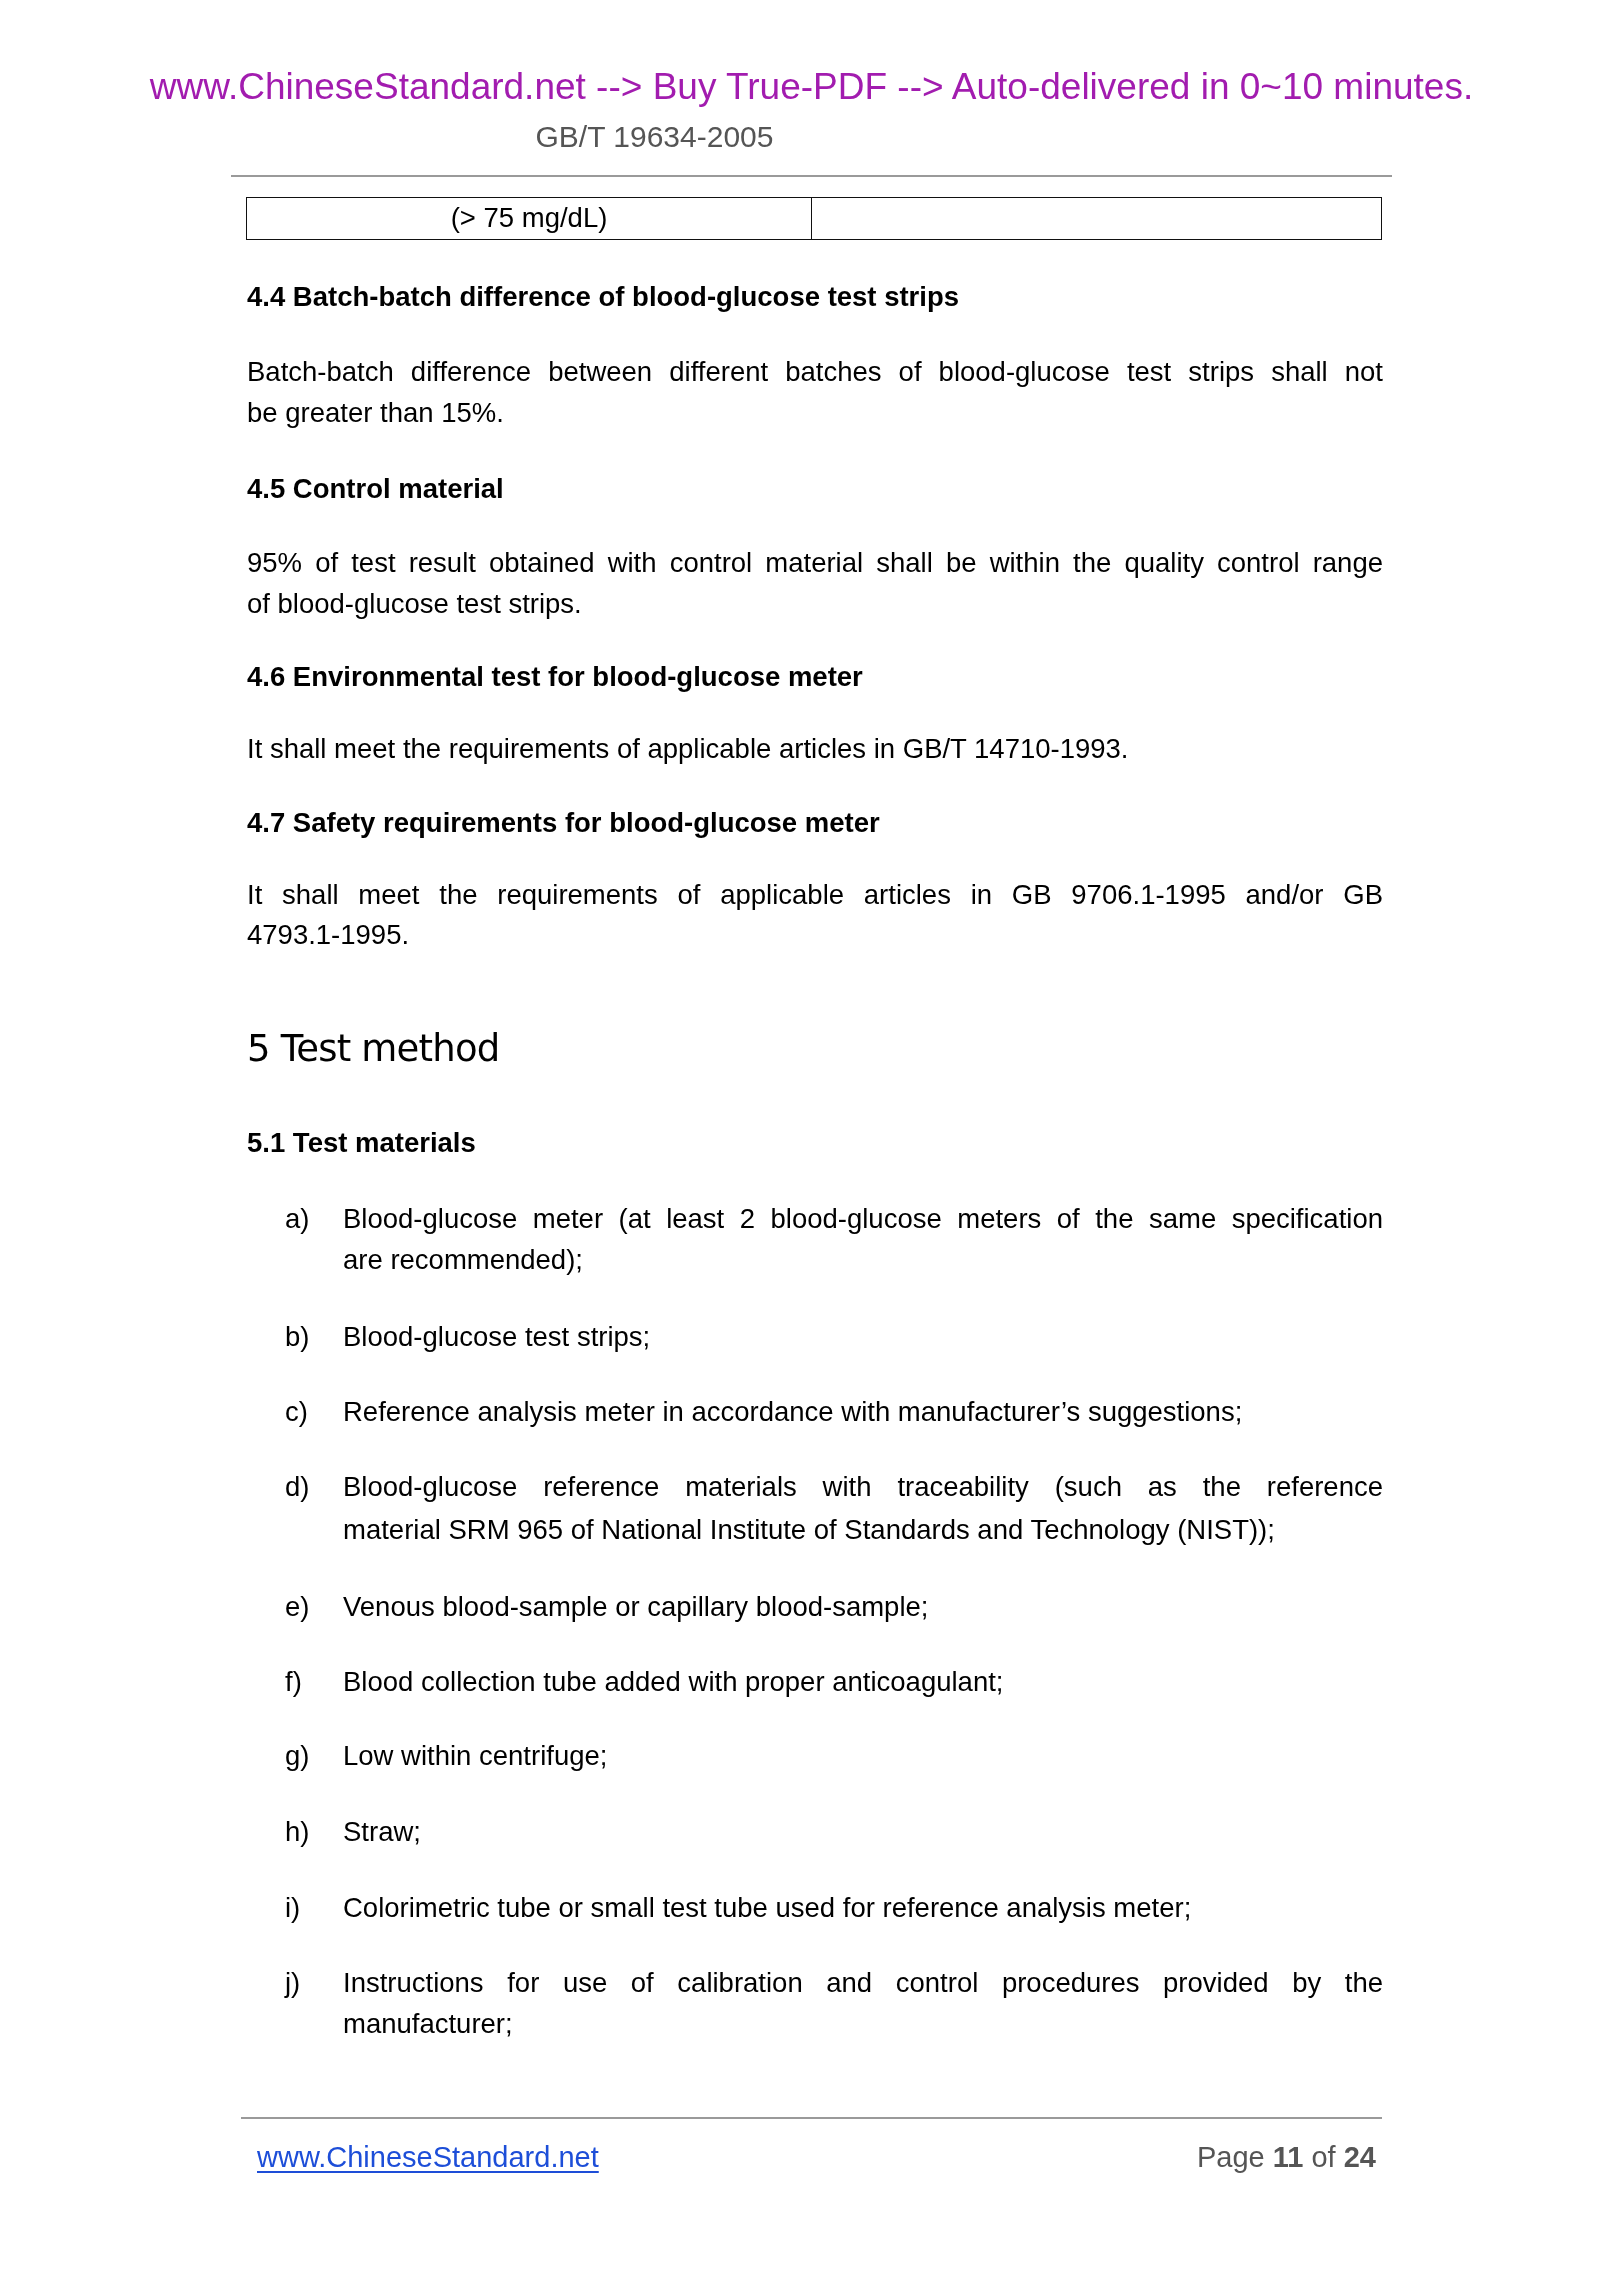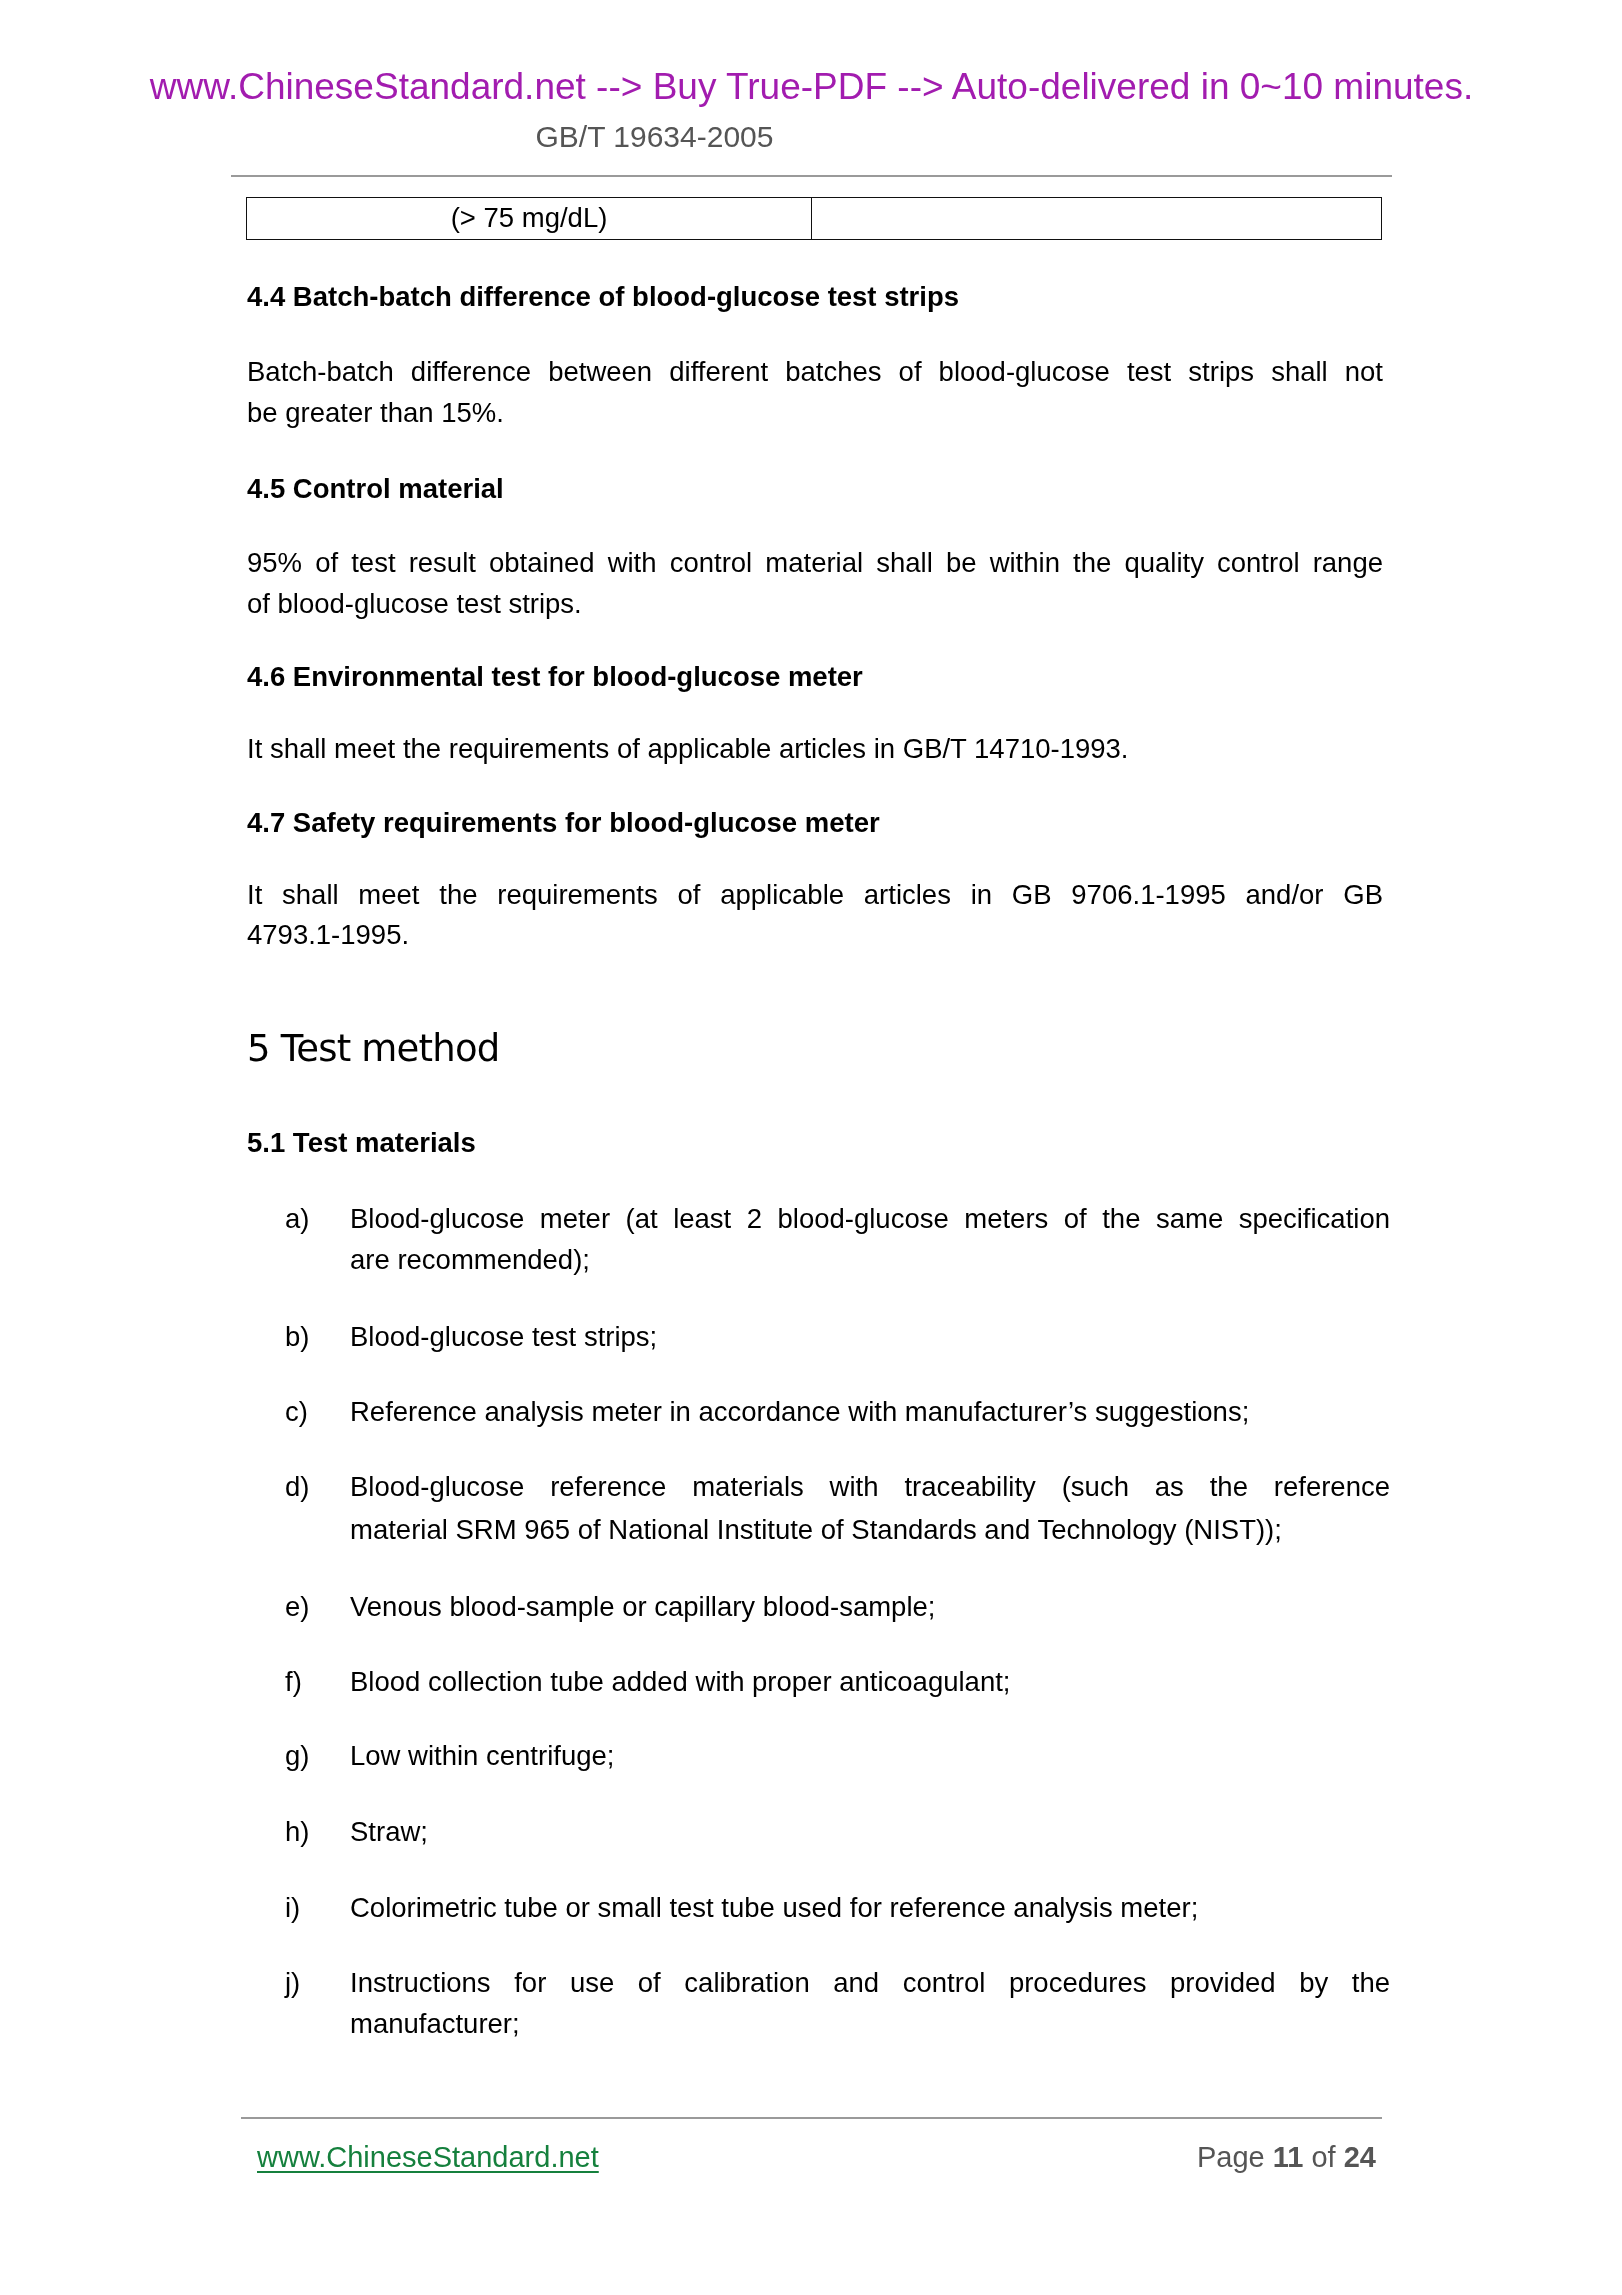--- a/index.html
+++ b/index.html
@@ -12,23 +12,23 @@
   .doc-table { position: absolute; left: 246px; top: 197px; width: 1136px; height: 43px;
                border: 1.7px solid #111; box-sizing: border-box; display: flex; }
   .doc-table .cell { height: 100%; box-sizing: border-box; font-size: 27.5px; line-height: 40px; text-align: center; }
   .doc-table .cell.left { width: 565px; border-right: 1.7px solid #111; }
   .doc-table .cell.right { flex: 1; }
   .h2 { font-size: 27.5px; line-height: 42px; font-weight: bold; left: 247px; }
   .p  { font-size: 27.5px; line-height: 42px; left: 247px; width: 1136px; }
   .p.just { text-align: justify; text-align-last: justify; }
   .h1 { font-size: 37px; line-height: 42px; left: 247px; font-family: "DejaVu Sans", "Liberation Sans", sans-serif; font-weight: normal; letter-spacing: -0.8px; }
   .li-marker { font-size: 27.5px; line-height: 42px; left: 285px; }
-  .li-text { font-size: 27.5px; line-height: 42px; left: 343px; width: 1040px; margin-left: 7px; }
+  .li-text { font-size: 27.5px; line-height: 42px; left: 343px; width: 1040px; }
   .li-text.just { text-align: justify; text-align-last: justify; }
-  .footer-link { left: 257px; font-size: 29px; line-height: 34px; color: #15803d; text-decoration: underline; text-decoration-thickness: 1.7px; text-underline-offset: 4.2px; text-align: center; }
+  .footer-link { left: 257px; font-size: 29px; line-height: 34px; color: #1d4ed8; text-decoration: underline; text-decoration-thickness: 1.7px; text-underline-offset: 4.2px; text-align: center; }
   .footer-page { right: 247px; font-size: 29px; line-height: 34px; color: #555555; }
   .footer-page b { font-weight: bold; }
 </style>
 </head>
 <body>
 
 <div class="abs hdr1" style="top:66px;">www.ChineseStandard.net --&gt; Buy True-PDF --&gt; Auto-delivered in 0~10 minutes.</div>
 <div class="abs hdr2" style="top:119px;">GB/T 19634-2005</div>
 <div class="rule" style="left:231px; top:175px; width:1161px;"></div>
 

